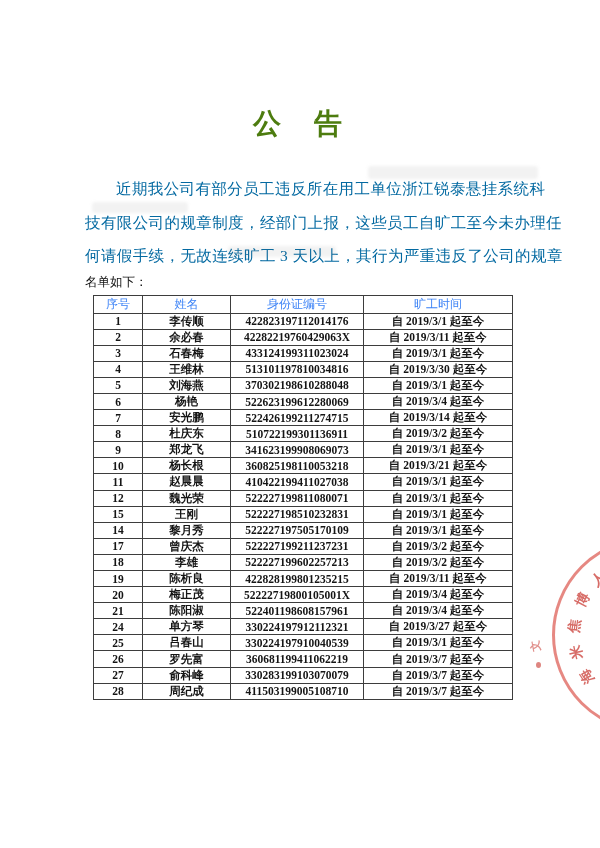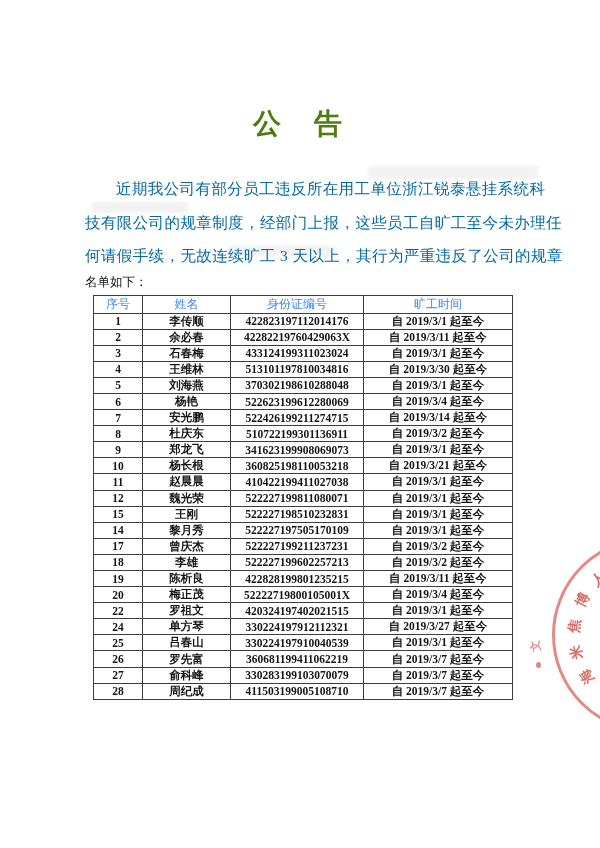--- a/index.html
+++ b/index.html
@@ -270,27 +270,27 @@
           <td>自 2019/3/11 起至今</td>
         </tr>
 
         <tr>
           <td>20</td>
           <td>梅正茂</td>
           <td>52222719800105001X</td>
           <td>自 2019/3/4 起至今</td>
         </tr>
 
-
-        <tr>
-          <td>22</td>
-          <td>罗祖文</td>
-          <td>420324197402021515</td>
-          <td>自 2019/3/1 起至今</td>
-        </tr>
+        <tr>
+          <td>21</td>
+          <td>陈阳淑</td>
+          <td>522401198608157961</td>
+          <td>自 2019/3/4 起至今</td>
+        </tr>
+
 
         <tr>
           <td>24</td>
           <td>单方琴</td>
           <td>330224197912112321</td>
           <td>自 2019/3/27 起至今</td>
         </tr>
 
         <tr>
           <td>25</td>

